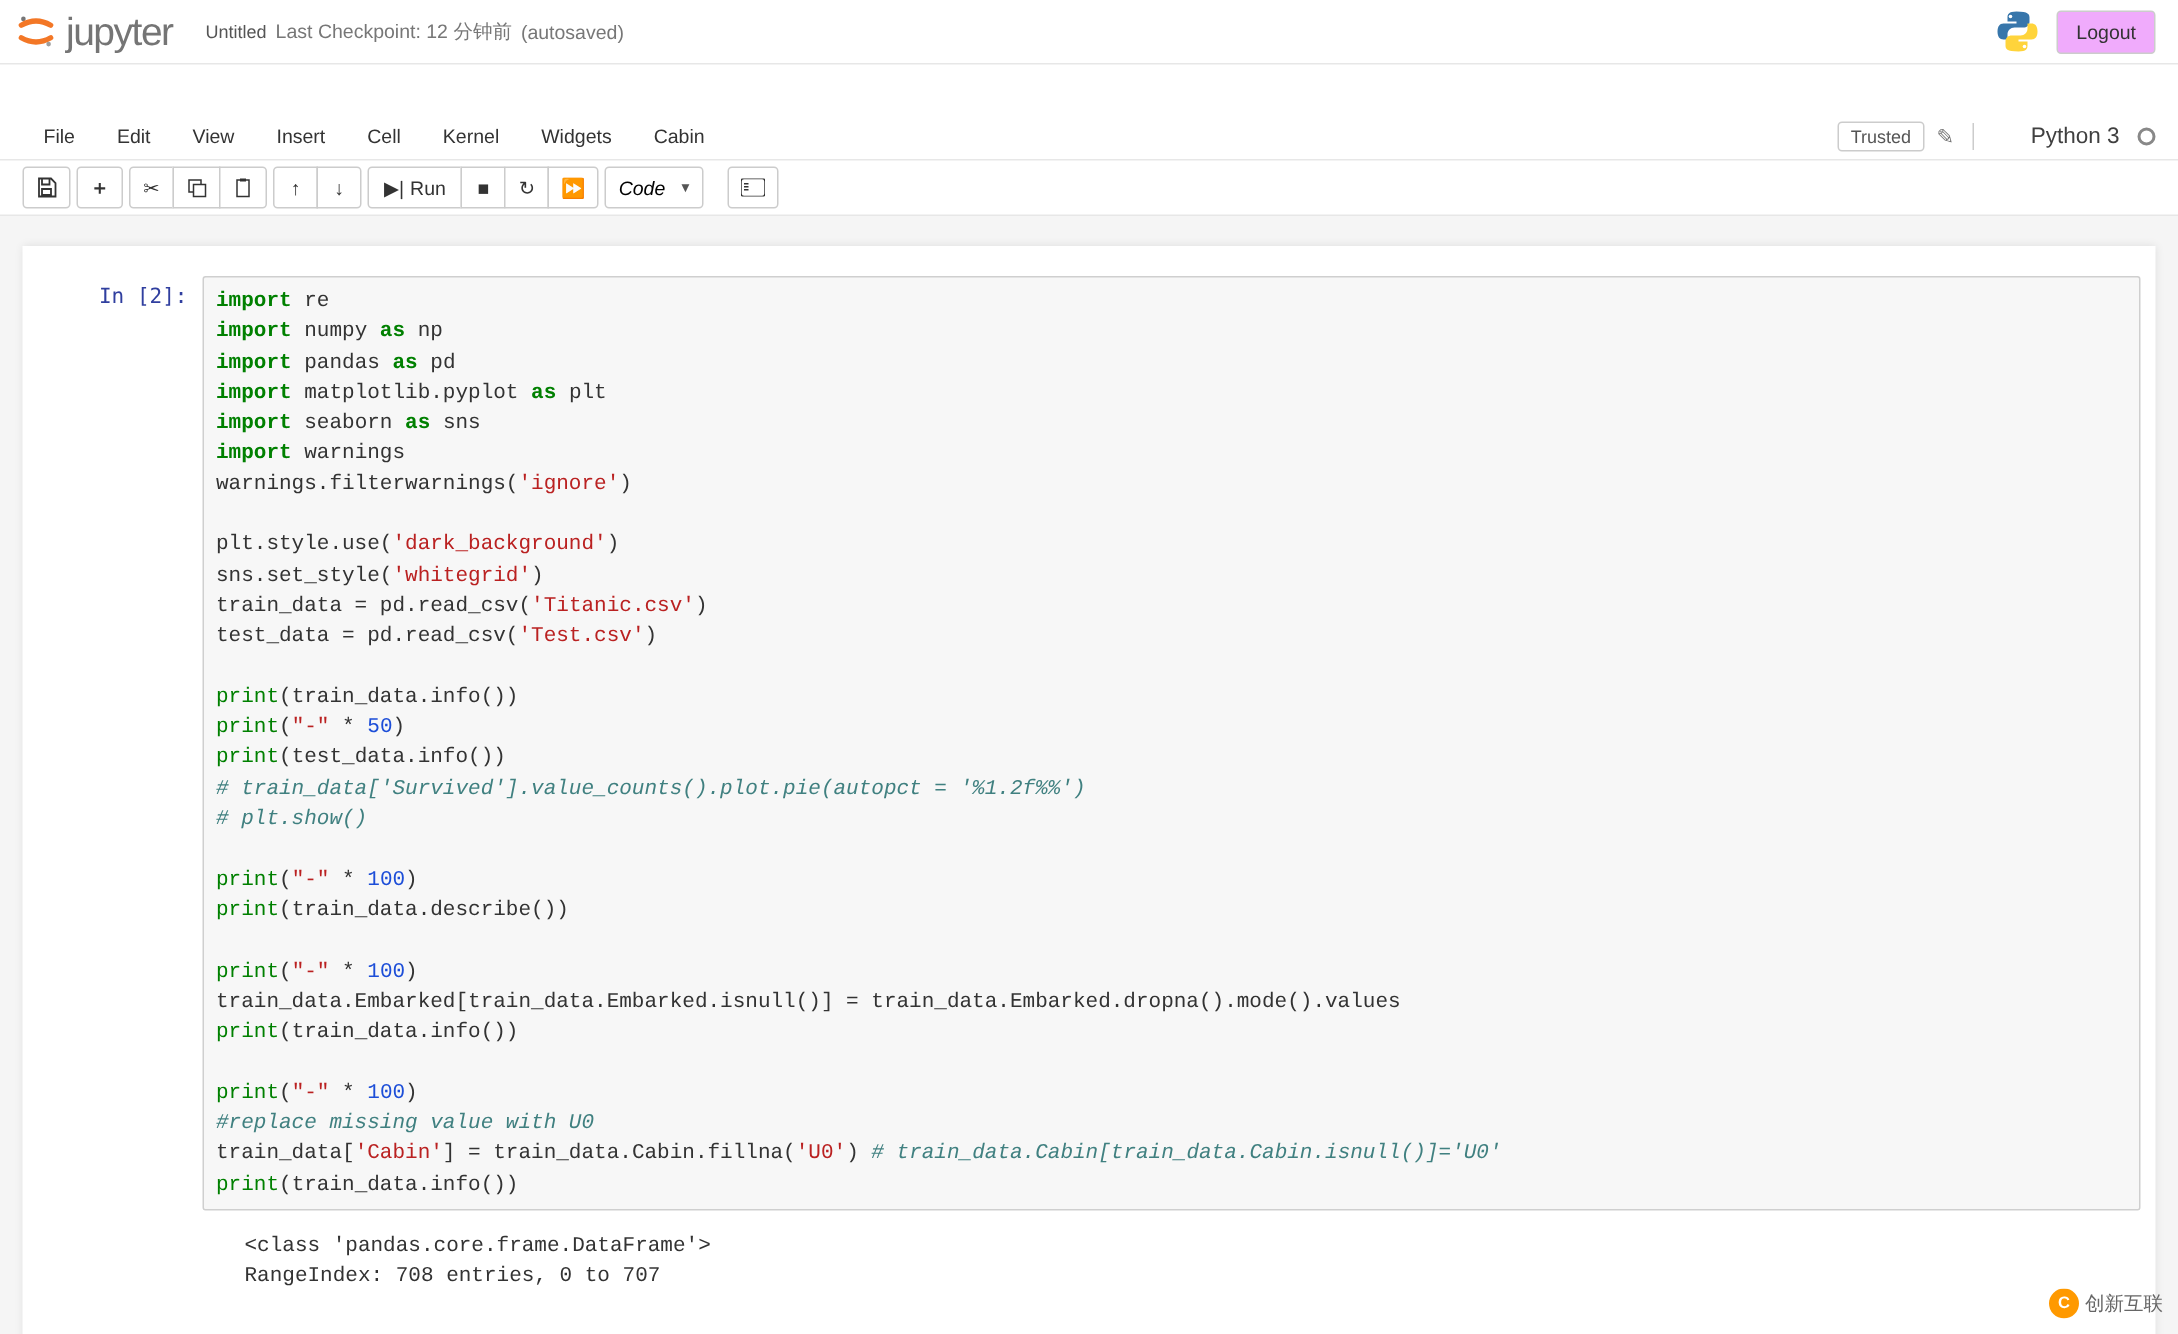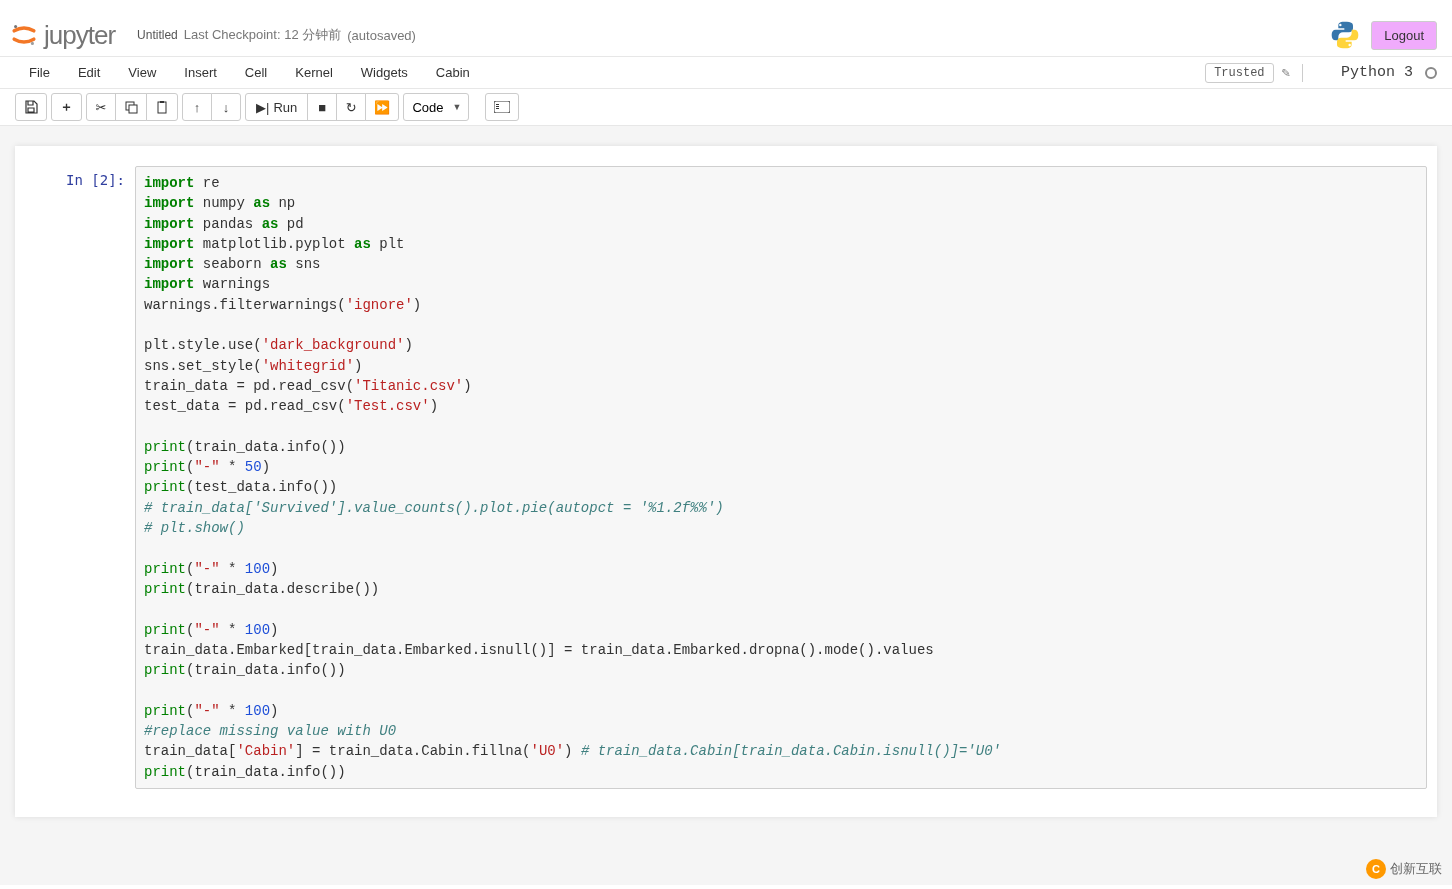--- a/index.html
+++ b/index.html
@@ -1,46 +1,46 @@
 <!DOCTYPE html>
 <html><head>
 <meta charset="utf-8">
 <style>
 * { box-sizing: border-box; margin: 0; padding: 0; }
 body { font-family: "Helvetica Neue", Helvetica, Arial, sans-serif; font-size: 14px; color: #333; background: #fff; }
 
-.header { display: flex; align-items: center; padding: 19px 15px 5px 10px; border-bottom: 1px solid #e7e7e7; }
+.header { display: flex; align-items: center; padding: 5px 15px 5px 10px; border-bottom: 1px solid #e7e7e7; }
 .logo { display: flex; align-items: center; margin-right: 10px; }
 .logo svg { width: 28px; height: 28px; }
 .logo-text { font-size: 26px; color: #757575; letter-spacing: -1px; margin-left: 6px; font-weight: 400; }
 .nb-title { font-size: 12px; color: #555; margin-left: 12px; }
 .checkpoint { font-size: 13px; color: #777; margin-left: 6px; }
 .autosave { font-size: 13px; color: #777; margin-left: 6px; }
 .header-right { margin-left: auto; display: flex; align-items: center; gap: 10px; }
 .python-logo { width: 32px; height: 32px; }
 .logout-btn { border: 1px solid #ccc; background: #f0abfc; padding: 6px 12px; border-radius: 3px; cursor: pointer; font-size: 13px; color: #333; }
 
-.menubar { display: flex; align-items: center; padding: 0 15px; border-bottom: 1px solid #e7e7e7; height: 32px; }
+.menubar { display: flex; align-items: center; padding: 0 15px; border-bottom: 1px solid #e7e7e7; height: 32px; margin-top: 32px; }
 .menu-item { padding: 6px 14px; cursor: pointer; font-size: 13px; color: #333; }
-.menu-right { margin-left: auto; display: flex; align-items: center; gap: 8px; font-family: Liberation Mono, monospace; }
+.menu-right { margin-left: auto; display: flex; align-items: center; gap: 8px; }
 .trusted { border: 1px solid #ccc; padding: 2px 8px; border-radius: 3px; font-size: 12px; color: #555; }
 .edit-icon { color: #777; cursor: pointer; font-size: 14px; }
 .divider-v { border-left: 1px solid #ccc; height: 18px; margin: 0 4px; }
 .kernel-name { font-size: 15px; color: #404040; padding-left: 26px; }
 .kernel-status { width: 12px; height: 12px; border: 2px solid #888; border-radius: 50%; display: inline-block; vertical-align: middle; margin-left: 4px; }
 
 .toolbar { display: flex; align-items: center; padding: 4px 15px; border-bottom: 1px solid #e7e7e7; gap: 4px; }
 .btn-group { display: flex; }
 .tool-btn { border: 1px solid #ccc; background: #fff; padding: 4px 8px; cursor: pointer; font-size: 13px; color: #333; height: 28px; display: flex; align-items: center; justify-content: center; min-width: 30px; }
 .btn-group .tool-btn { border-radius: 0; margin-left: -1px; }
 .btn-group .tool-btn:first-child { border-radius: 3px 0 0 3px; margin-left: 0; }
 .btn-group .tool-btn:last-child { border-radius: 0 3px 3px 0; }
 .btn-group .tool-btn:only-child { border-radius: 3px; }
 .run-btn { display: flex; align-items: center; gap: 4px; padding: 4px 10px; }
-.cell-type-select { border: 1px solid #ccc; height: 28px; padding: 2px 24px 2px 8px; font-size: 13px; border-radius: 3px; background: #fff; appearance: none; position: relative; }
+.cell-type-select { border: 1px solid #ccc; height: 28px; padding: 2px 24px 2px 8px; font-size: 13px; border-radius: 3px; background: #fff; appearance: none; position: relative; font-style: italic; }
 .select-wrap { position: relative; display: inline-block; }
 .select-wrap::after { content: "▼"; font-size: 9px; color: #555; position: absolute; right: 8px; top: 50%; transform: translateY(-50%); pointer-events: none; }
 
 .notebook-container { background: #f5f5f5; padding: 20px 0 0 0; min-height: calc(100vh - 130px); }
 .notebook { background: #fff; margin: 0 15px; box-shadow: 0 0 6px rgba(0,0,0,0.1); padding: 20px 10px; }
 
 .cell { display: flex; margin-bottom: 8px; }
 .prompt { width: 110px; text-align: right; padding: 6px 10px 0 0; font-family: monospace; font-size: 14px; color: #303F9F; flex-shrink: 0; }
 .input-area { flex: 1; border: 1px solid #cfcfcf; border-radius: 2px; background: #f7f7f7; padding: 6px 8px; font-family: "Consolas", "Courier New", monospace; font-size: 14px; line-height: 1.45; white-space: pre; overflow-x: auto; }
 .output-area { flex: 1; padding: 6px 8px 6px 28px; font-family: "Consolas", "Courier New", monospace; font-size: 14px; line-height: 1.45; white-space: pre; color: #333; }
@@ -185,19 +185,24 @@
 <span></span>
 <span class="cm-builtin">print</span><span>(</span><span class="cm-string">"-"</span><span> * </span><span class="cm-number">100</span><span>)</span>
 <span>train_data.Embarked[train_data.Embarked.isnull()] = train_data.Embarked.dropna().mode().values</span>
 <span class="cm-builtin">print</span><span>(train_data.info())</span>
 <span></span>
 <span class="cm-builtin">print</span><span>(</span><span class="cm-string">"-"</span><span> * </span><span class="cm-number">100</span><span>)</span>
 <span class="cm-comment">#replace missing value with U0</span>
 <span>train_data[</span><span class="cm-string">'Cabin'</span><span>] = train_data.Cabin.fillna(</span><span class="cm-string">'U0'</span><span>) </span><span class="cm-comment"># train_data.Cabin[train_data.Cabin.isnull()]='U0'</span>
 <span class="cm-builtin">print</span><span>(train_data.info())</span></div>
     </div>
+    <div class="cell">
+      <div class="prompt"></div>
+      <div class="output-area" id="output-area">&lt;class 'pandas.core.frame.DataFrame'&gt;
+RangeIndex: 708 entries, 0 to 707</div>
+    </div>
   </div>
 </div>
 
 <div class="watermark">
   <span class="watermark-icon">C</span>
   <span>创新互联</span>
 </div>
 
 </body></html>

